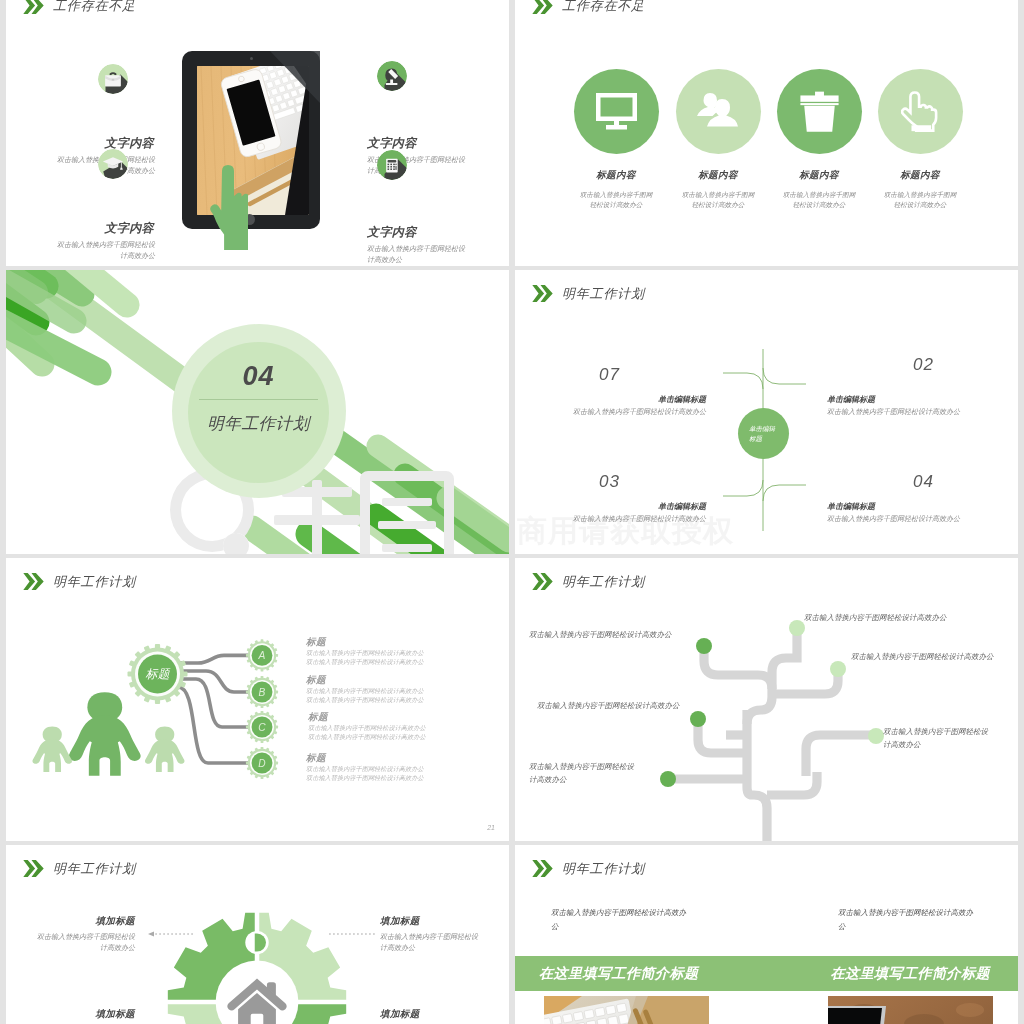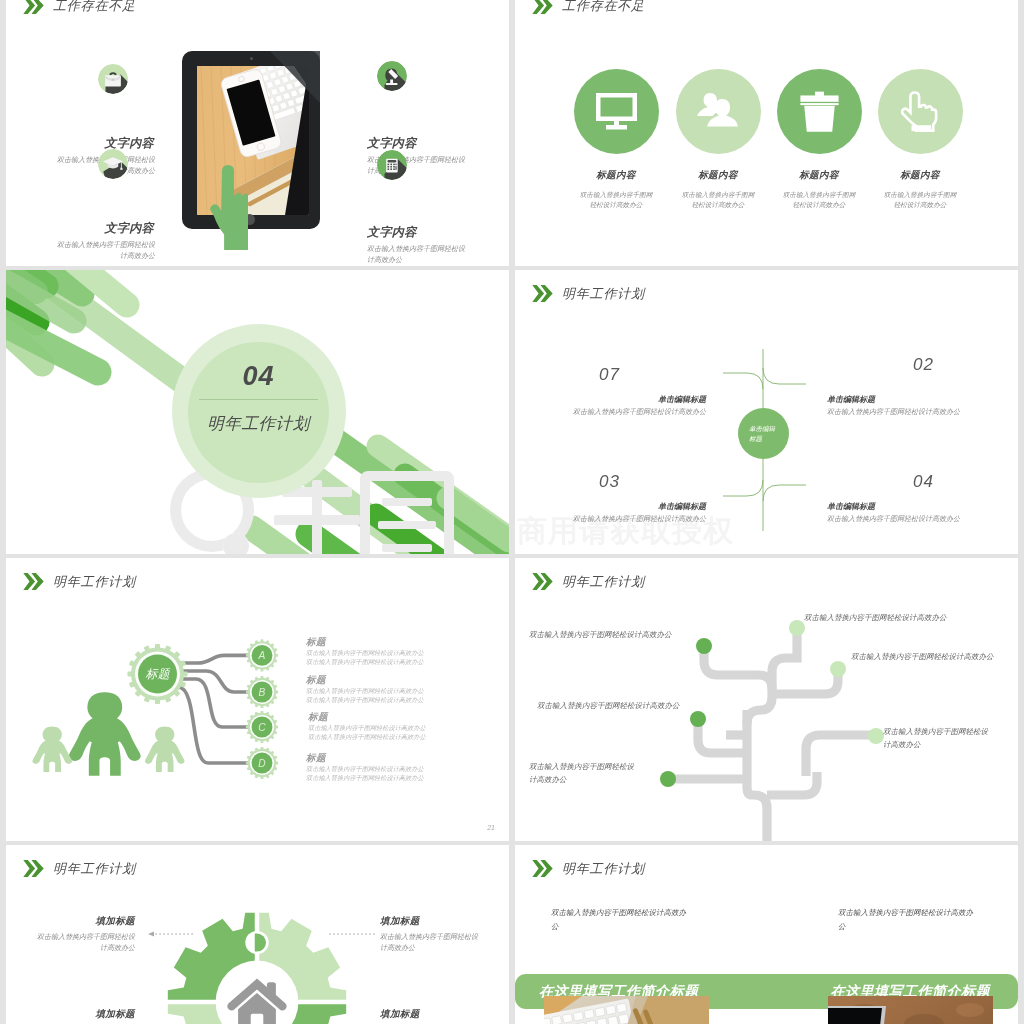--- a/index.html
+++ b/index.html
@@ -714,21 +714,21 @@
 <div class="slide c1 r3">
   <div class="hd">
     <svg class="chev" viewBox="0 0 21 17">
       <path d="M0.3 0 L4.7 0 L12.1 8.5 L4.7 17 L0.3 17 L6.6 8.5 Z" fill="#4a9331"></path>
       <path d="M8.5 0 L12.9 0 L20.7 8.5 L12.9 17 L8.5 17 L14.8 8.5 Z" fill="#4a9331"></path>
     </svg>
     <div class="hdt">明年工作计划</div>
   </div>
   <div class="s8b" style="left:36px;top:61px;width:140px;">双击输入替换内容千图网轻松设计高效办公</div>
   <div class="s8b" style="left:323px;top:61px;width:140px;">双击输入替换内容千图网轻松设计高效办公</div>
-  <div class="s8banner" style="left:0px;top:129px;width:503px;height:35px;border-radius:11px;">
+  <div class="s8banner" style="left:0px;top:111px;width:503px;height:35px;">
     <span style="margin-left:24px;">在这里填写工作简介标题</span>
     <span style="margin-left:132px;">在这里填写工作简介标题</span>
   </div>
   <div class="s8img" style="left:29px;top:151px;width:165px;height:120px;">
     <svg viewBox="0 0 165 120" width="165" height="120">
       <defs>
         <linearGradient id="deskg" x1="0" y1="0" x2="1" y2="0.6">
               <stop offset="0" stop-color="#dcd3c2"></stop>
               <stop offset="1" stop-color="#c6b695"></stop>
             </linearGradient>

